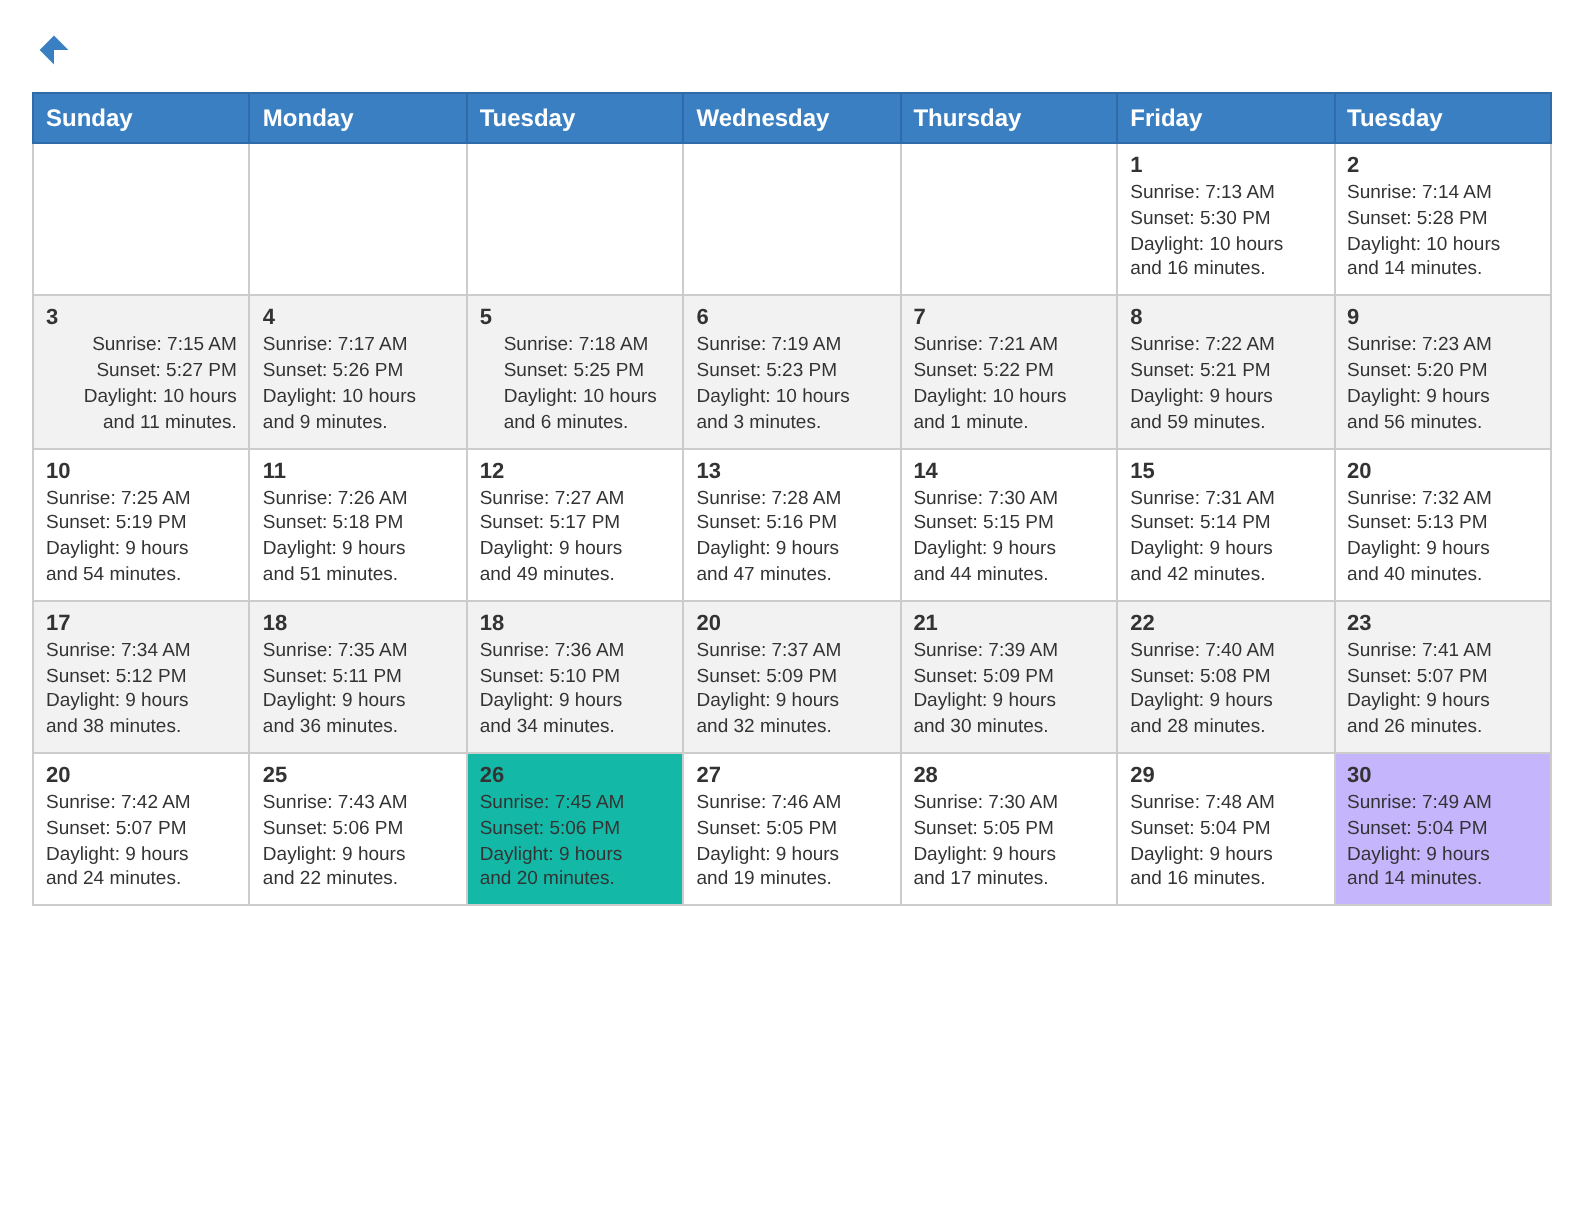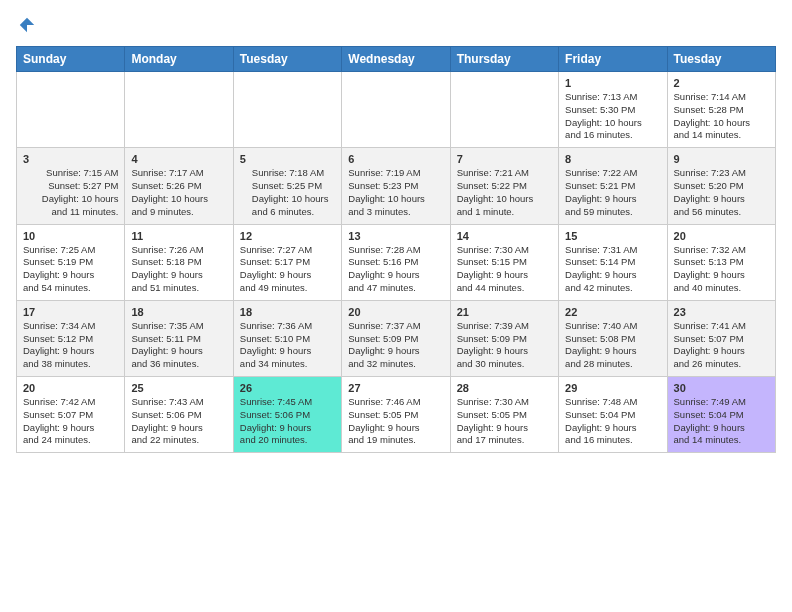--- a/index.html
+++ b/index.html
@@ -317,21 +317,21 @@
 Daylight: 9 hours
 and 24 minutes.</div>
         </td>
         <td style="background: rgb(255, 255, 255);">
           <div class="day-number">25</div>
           <div class="day-info" style="white-space: pre-line;">Sunrise: 7:43 AM
 Sunset: 5:06 PM
 Daylight: 9 hours
 and 22 minutes.</div>
         </td>
-        <td style="background: #5eead4;">
+        <td style="background: #14b8a6;">
           <div class="day-number">26</div>
           <div class="day-info" style="white-space: pre-line;">Sunrise: 7:45 AM
 Sunset: 5:06 PM
 Daylight: 9 hours
 and 20 minutes.</div>
         </td>
         <td style="background: rgb(255, 255, 255);">
           <div class="day-number">27</div>
           <div class="day-info" style="white-space: pre-line;">Sunrise: 7:46 AM
 Sunset: 5:05 PM

